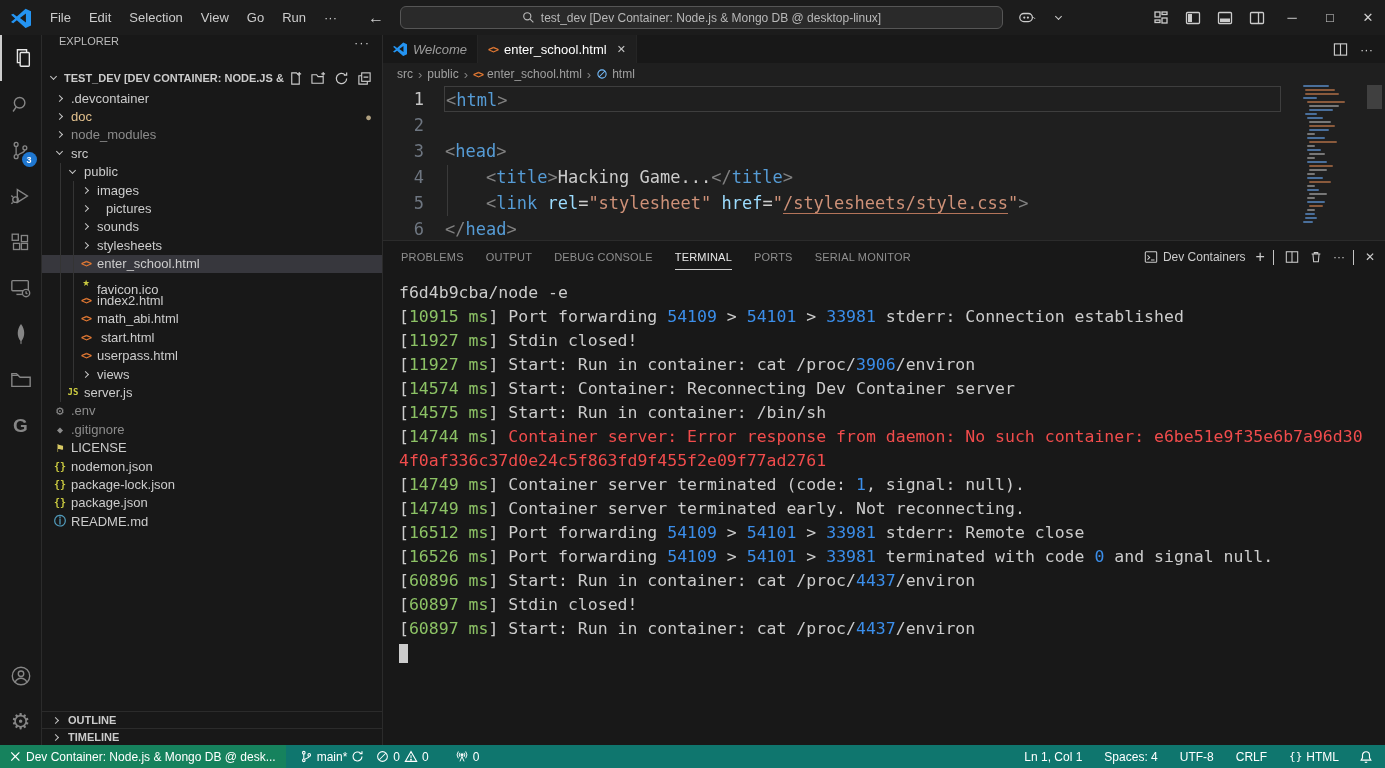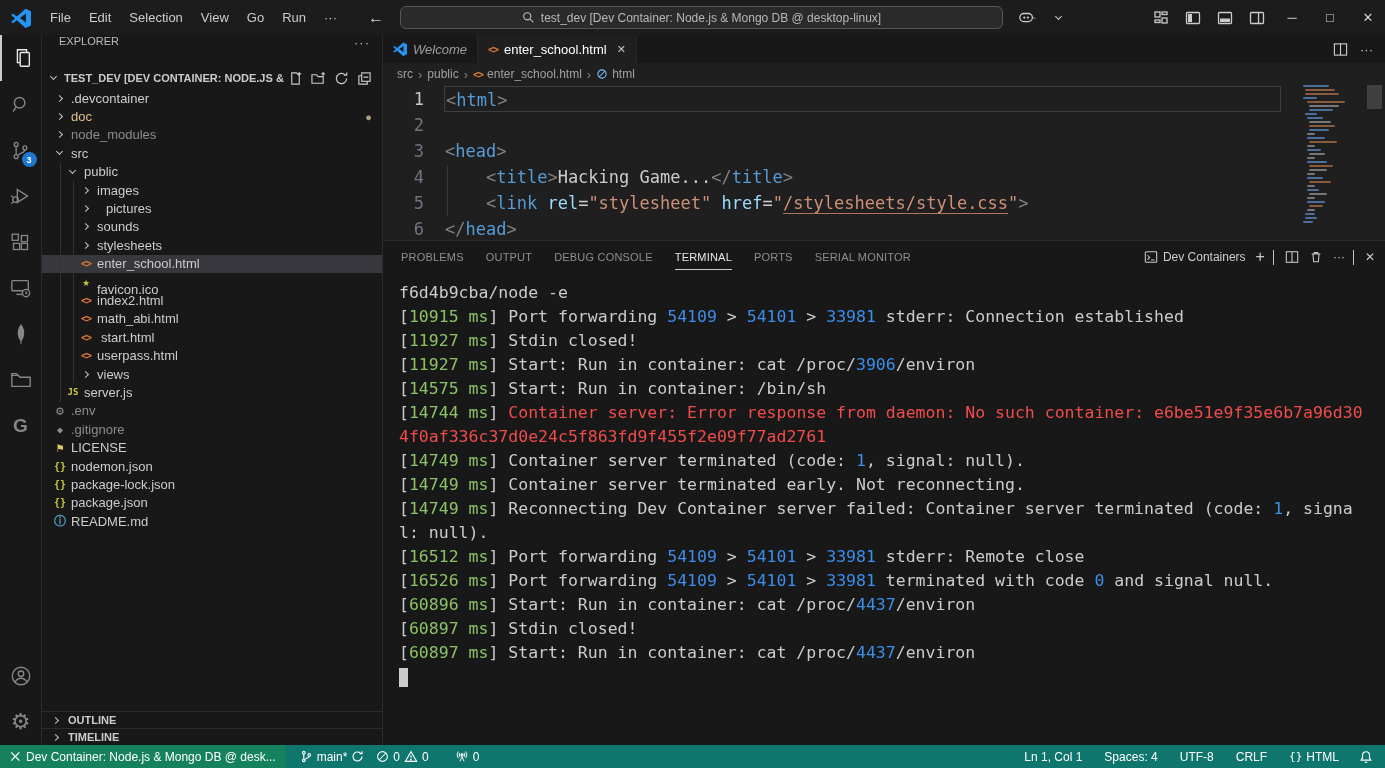--- a/index.html
+++ b/index.html
@@ -589,25 +589,25 @@
         <span>···</span>
         <span><span class="chev" style="transform:rotate(-135deg);margin-top:4px"></span></span>
         <span>✕</span>
       </div>
     </div>
     <div class="term" id="term">
         <div class="tline"><span class="t-f">f6d4b9cba/node -e</span></div>
         <div class="tline"><span class="t-f">[</span><span class="t-g">10915 ms</span><span class="t-f">] Port forwarding </span><span class="t-b">54109</span><span class="t-f"> &gt; </span><span class="t-b">54101</span><span class="t-f"> &gt; </span><span class="t-b">33981</span><span class="t-f"> stderr: Connection established</span></div>
         <div class="tline"><span class="t-f">[</span><span class="t-g">11927 ms</span><span class="t-f">] Stdin closed!</span></div>
         <div class="tline"><span class="t-f">[</span><span class="t-g">11927 ms</span><span class="t-f">] Start: Run in container: cat /proc/</span><span class="t-b">3906</span><span class="t-f">/environ</span></div>
+        <div class="tline"><span class="t-f">[</span><span class="t-g">14574 ms</span><span class="t-f">] Start: Container: Reconnecting Dev Container server</span></div>
         <div class="tline"><span class="t-f">[</span><span class="t-g">14575 ms</span><span class="t-f">] Start: Run in container: /bin/sh</span></div>
         <div class="tline"><span class="t-f">[</span><span class="t-g">14744 ms</span><span class="t-f">] </span><span class="t-r">Container server: Error response from daemon: No such container: e6be51e9f35e6b7a96d304f0af336c37d0e24c5f863fd9f455f2e09f77ad2761</span></div>
         <div class="tline"><span class="t-f">[</span><span class="t-g">14749 ms</span><span class="t-f">] Container server terminated (code: </span><span class="t-b">1</span><span class="t-f">, signal: null).</span></div>
         <div class="tline"><span class="t-f">[</span><span class="t-g">14749 ms</span><span class="t-f">] Container server terminated early. Not reconnecting.</span></div>
-        <div class="tline"><span class="t-f">[</span><span class="t-g">14749 ms</span><span class="t-f">] Reconnecting Dev Container server failed: Container server terminated (code: </span><span class="t-b">1</span><span class="t-f">, signal: null).</span></div>
         <div class="tline"><span class="t-f">[</span><span class="t-g">16512 ms</span><span class="t-f">] Port forwarding </span><span class="t-b">54109</span><span class="t-f"> &gt; </span><span class="t-b">54101</span><span class="t-f"> &gt; </span><span class="t-b">33981</span><span class="t-f"> stderr: Remote close</span></div>
         <div class="tline"><span class="t-f">[</span><span class="t-g">16526 ms</span><span class="t-f">] Port forwarding </span><span class="t-b">54109</span><span class="t-f"> &gt; </span><span class="t-b">54101</span><span class="t-f"> &gt; </span><span class="t-b">33981</span><span class="t-f"> terminated with code </span><span class="t-b">0</span><span class="t-f"> and signal null.</span></div>
         <div class="tline"><span class="t-f">[</span><span class="t-g">60896 ms</span><span class="t-f">] Start: Run in container: cat /proc/</span><span class="t-b">4437</span><span class="t-f">/environ</span></div>
         <div class="tline"><span class="t-f">[</span><span class="t-g">60897 ms</span><span class="t-f">] Stdin closed!</span></div>
         <div class="tline"><span class="t-f">[</span><span class="t-g">60897 ms</span><span class="t-f">] Start: Run in container: cat /proc/</span><span class="t-b">4437</span><span class="t-f">/environ</span></div>
         <div class="cursor-block"></div>
       </div>
   </div>
 
   <div class="statusbar">

